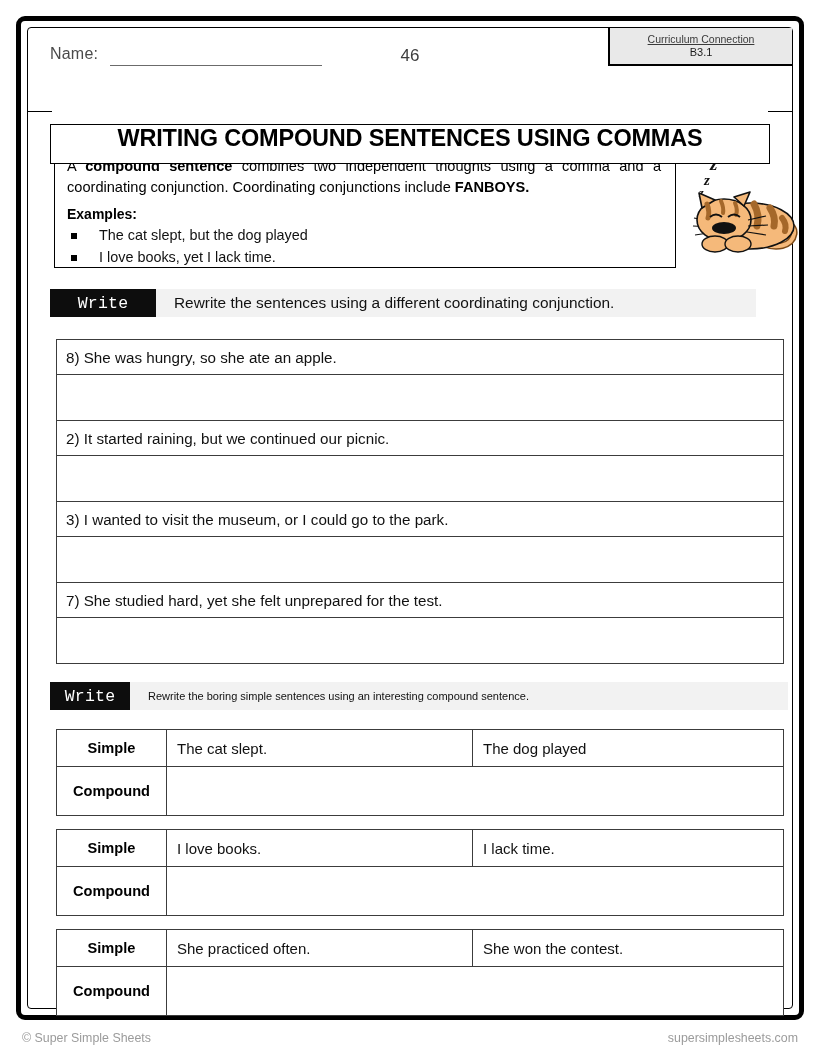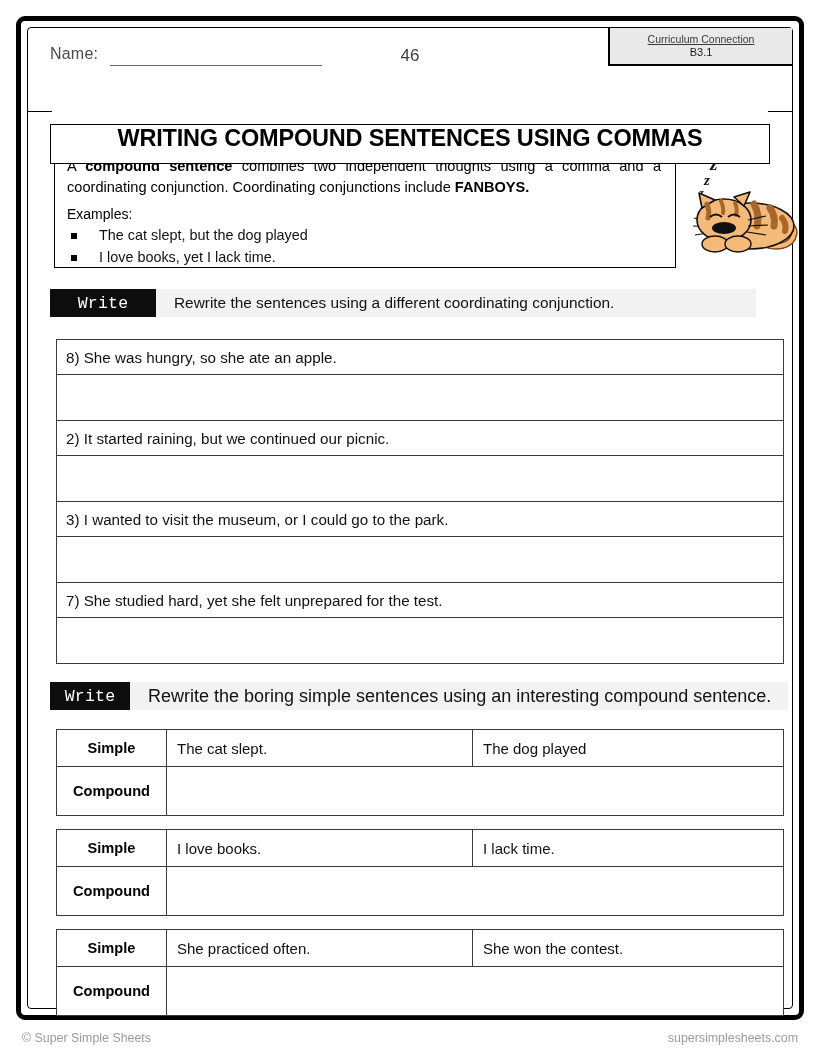--- a/index.html
+++ b/index.html
@@ -127,21 +127,21 @@
   .def-text {
     font-size: 14.6px;
     line-height: 1.42;
     text-align: justify;
     text-justify: inter-word;
     color: #000;
   }
   .def-text b { font-weight: bold; }
   .examples-head {
     font-size: 14px;
-    font-weight: normal;
+    font-weight: bold;
     margin-top: 9px;
   }
   .ex-list {
     margin: 3px 0 0 0; padding: 0; list-style: none;
   }
   .ex-list li {
     font-size: 14.4px;
     line-height: 1.47;
     padding-left: 32px;
     position: relative;
@@ -184,21 +184,21 @@
     font-size: 15.4px;
     color: #111;
     padding-left: 18px;
     flex: 1;
     white-space: nowrap;
   }
   #write-bar-1 { left: 22px; top: 261px; width: 706px; }
   #write-bar-1 .wb-label { width: 106px; }
   #write-bar-2 { left: 22px; top: 654px; width: 738px; }
   #write-bar-2 .wb-label { width: 80px; }
-  #write-bar-2 .wb-instruction { font-size: 18px; }
+  #write-bar-2 .wb-instruction { font-size: 11px; }
 
   
   .rewrite-table {
     position: absolute;
     left: 28px; top: 311px;
     width: 728px;
     border: 1.5px solid #3c3c3c;
     border-bottom: none;
     background: #fff;
   }

